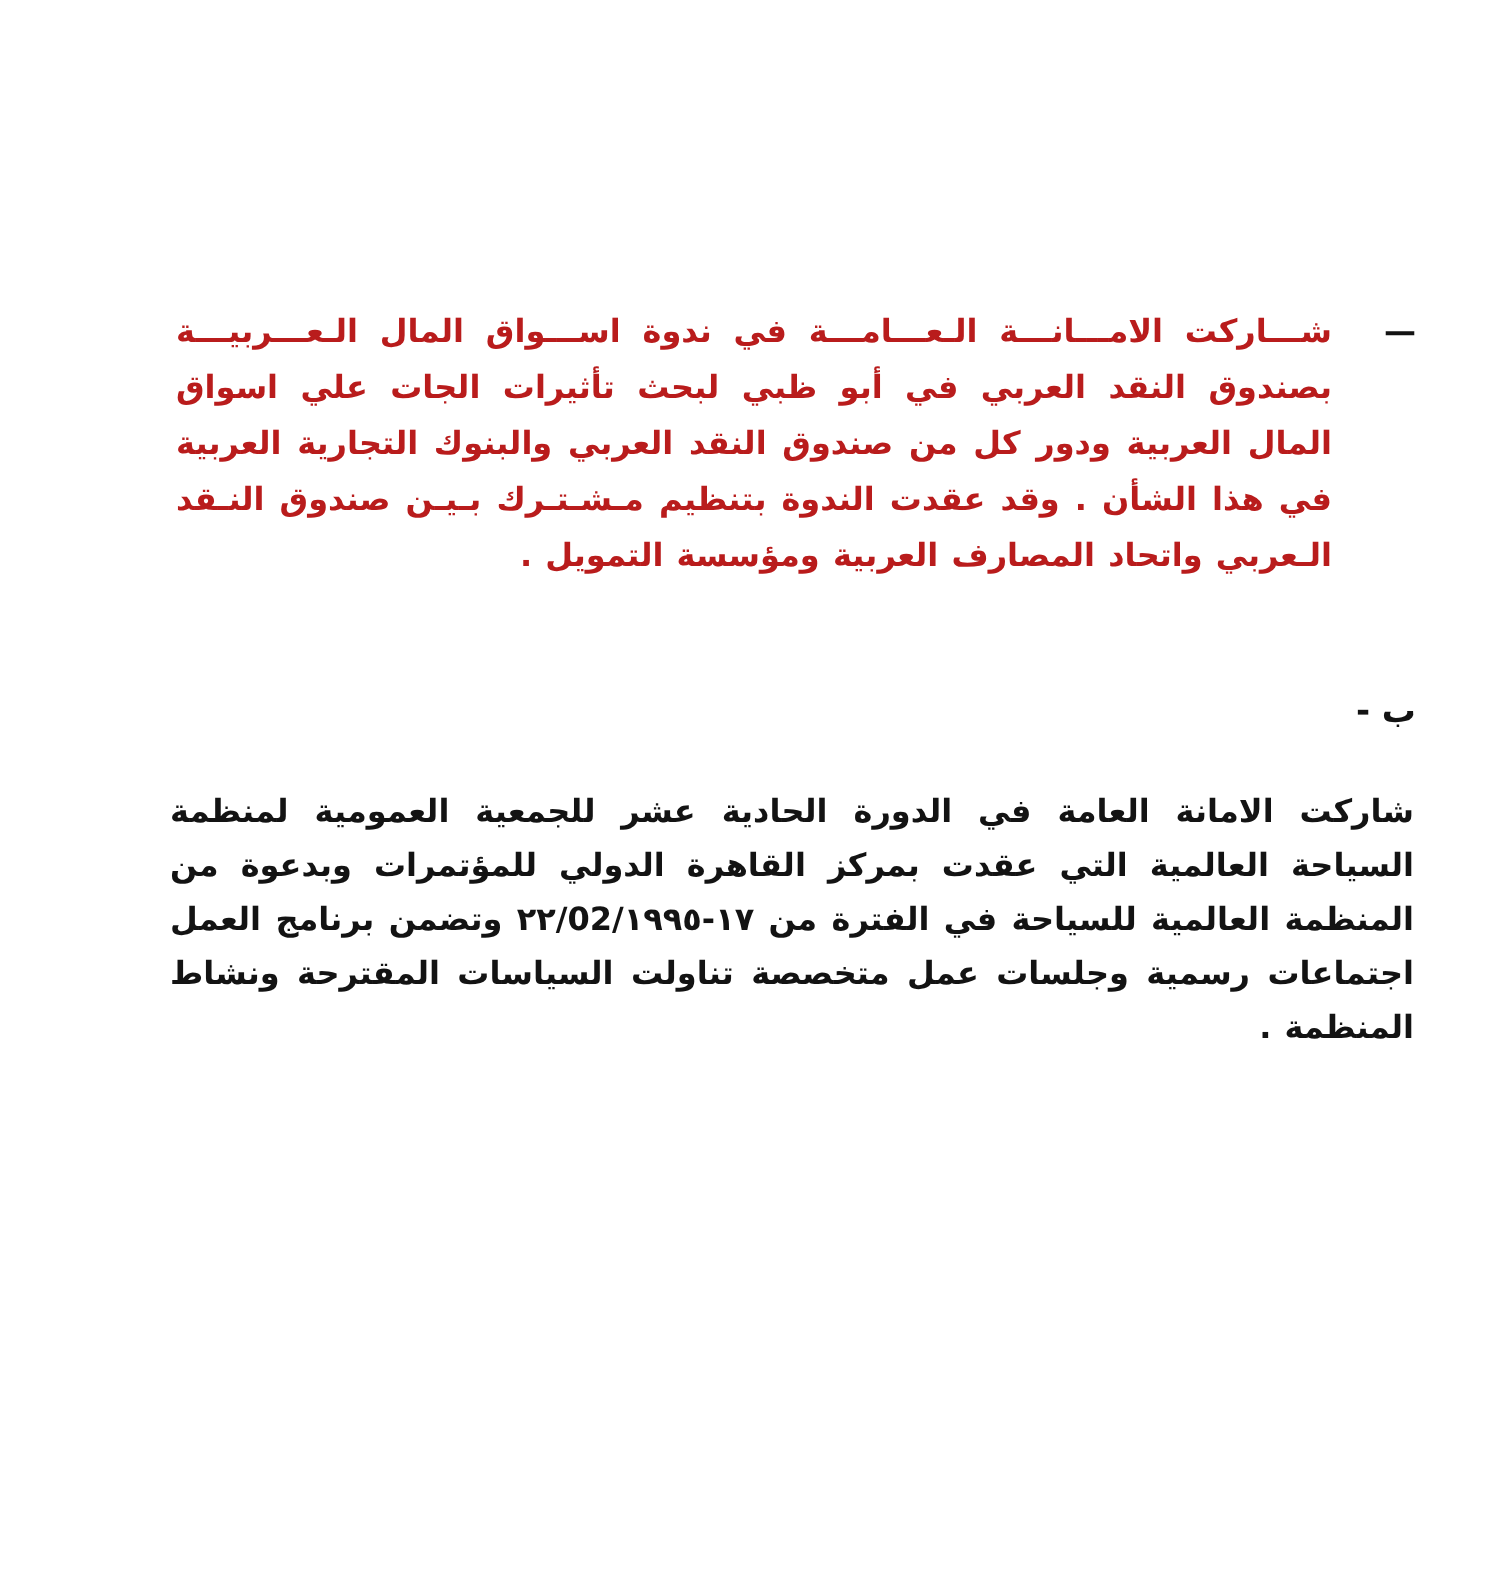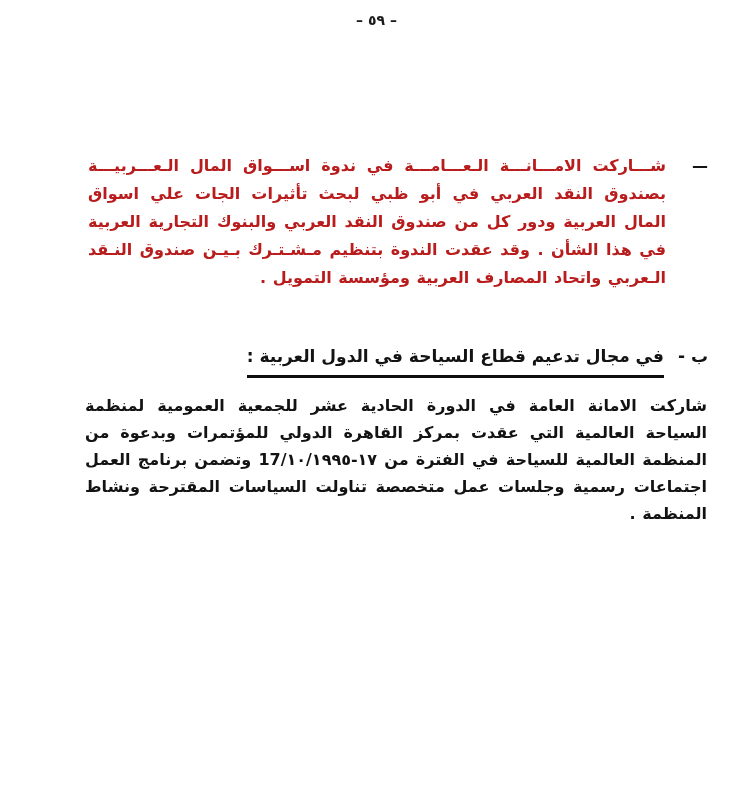--- a/index.html
+++ b/index.html
@@ -106,27 +106,25 @@
     text-align: justify;
     word-spacing: 1px;
     color: #131313;
   }
 </style>
 </head>
 <body>
 
 <div class="page">
 
-  <div class="page-number">– ٥٩ –</div>
 
   <div class="item-row">
     <span class="dash-marker">—</span>
     <p class="para">شـــاركت الامـــانـــة الـعـــامـــة في ندوة اســـواق المال الـعـــربيـــة بصندوق النقد العربي في أبو ظبي لبحث تأثيرات الجات علي اسواق المال العربية ودور كل من صندوق النقد العربي والبنوك التجارية العربية في هذا الشأن . وقد عقدت الندوة بتنظيم مـشـتـرك بـيـن صندوق النـقد الـعربي واتحاد المصارف العربية ومؤسسة التمويل .</p>
   </div>
 
   <div class="heading-row">
     <span class="section-marker">ب -</span>
-    <h2 class="section-heading">في مجال تدعيم قطاع السياحة في الدول العربية :</h2>
   </div>
 
-  <p class="para2">شاركت الامانة العامة في الدورة الحادية عشر للجمعية العمومية لمنظمة السياحة العالمية التي عقدت بمركز القاهرة الدولي للمؤتمرات وبدعوة من المنظمة العالمية للسياحة في الفترة من ١٧-17/١٠/١٩٩٥ وتضمن برنامج العمل اجتماعات رسمية وجلسات عمل متخصصة تناولت السياسات المقترحة ونشاط المنظمة .</p>
+  <p class="para2">شاركت الامانة العامة في الدورة الحادية عشر للجمعية العمومية لمنظمة السياحة العالمية التي عقدت بمركز القاهرة الدولي للمؤتمرات وبدعوة من المنظمة العالمية للسياحة في الفترة من ١٧-٢٢/02/١٩٩٥ وتضمن برنامج العمل اجتماعات رسمية وجلسات عمل متخصصة تناولت السياسات المقترحة ونشاط المنظمة .</p>
 
 </div>
 
 </body></html>

